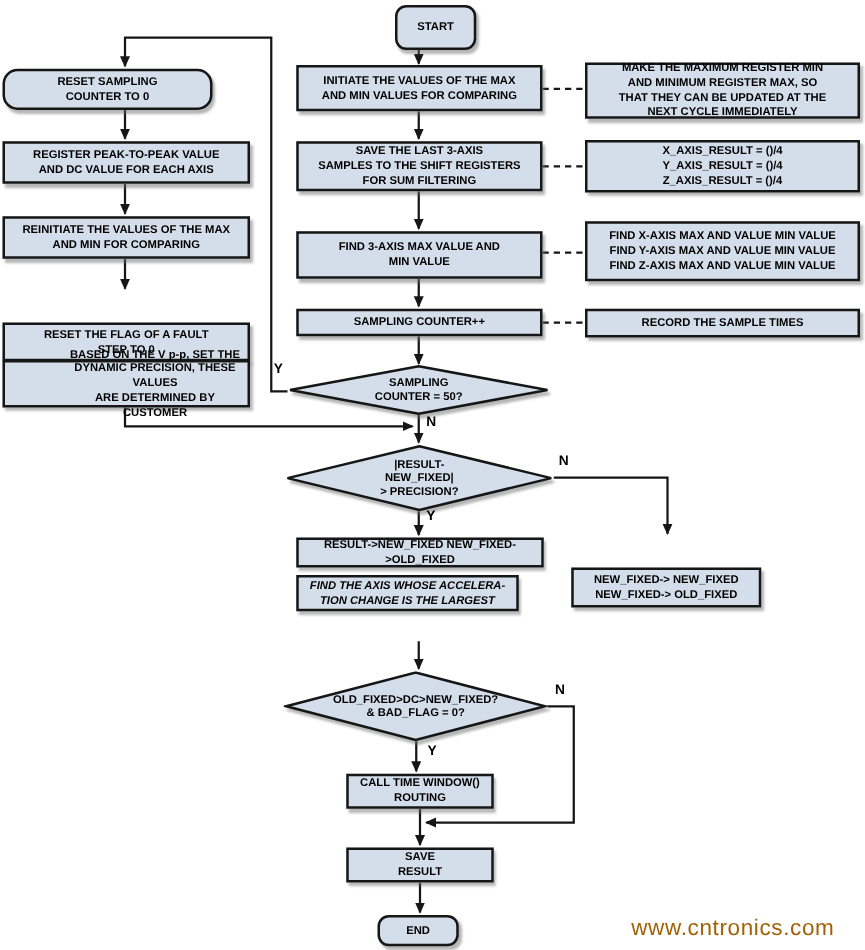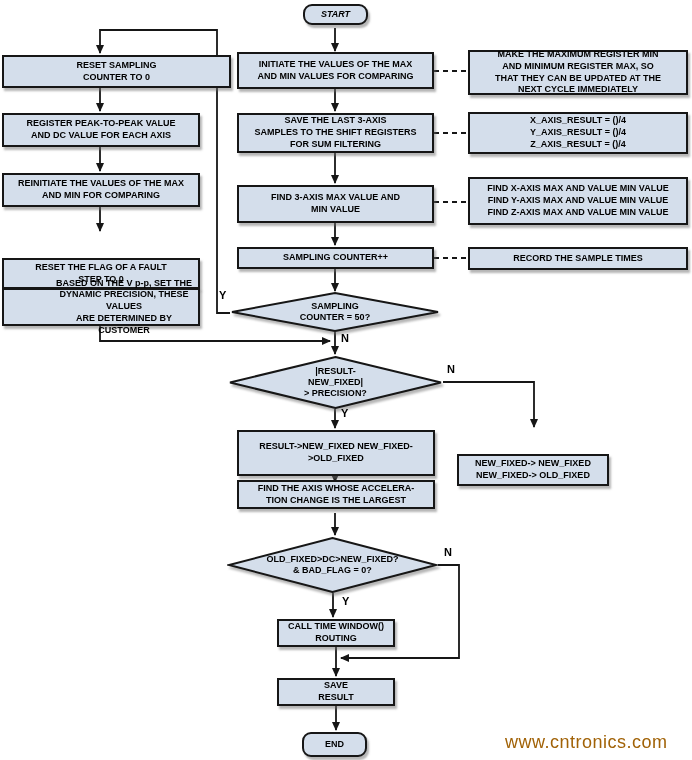--- a/index.html
+++ b/index.html
@@ -69,24 +69,24 @@
       <path d="M336 706 V730" marker-end="url(#arr)"></path>
     </g>
     <g stroke="#161616" stroke-width="1.8" stroke-dasharray="5 4" fill="none">
       <path d="M434 71 H468"></path>
       <path d="M434 133 H468"></path>
       <path d="M434 202 H468"></path>
       <path d="M434 258 H468"></path>
     </g>
   </svg>
 
-  <div class="box rounded" style="left:303px;top:4px;width:65px;height:21px;font-style:italic;">START</div>
+  <div class="box rounded" style="left:316px;top:4px;width:65px;height:36px;">START</div>
   <div class="box rounded" style="left:302px;top:732px;width:65px;height:25px;">END</div>
 
-  <div class="box" style="left:2px;top:55px;width:229px;height:33px;">RESET SAMPLING
+  <div class="box" style="left:2px;top:55px;width:168px;height:33px;border-radius:12px;">RESET SAMPLING
 COUNTER TO 0</div>
   <div class="box" style="left:2px;top:113px;width:198px;height:34px;">REGISTER PEAK-TO-PEAK VALUE
 AND DC VALUE FOR EACH AXIS</div>
   <div class="box" style="left:2px;top:173px;width:198px;height:34px;">REINITIATE THE VALUES OF THE MAX
 AND MIN FOR COMPARING</div>
   <div class="box" style="left:2px;top:233px;width:198px;height:31px;margin-top:25px;">RESET THE FLAG OF A FAULT
 STEP TO 0</div>
   <div class="box" style="left:2px;top:288px;width:198px;height:38px;padding-left:48px;">BASED ON THE V p-p, SET THE
 DYNAMIC PRECISION, THESE VALUES
 ARE DETERMINED BY CUSTOMER</div>
@@ -114,25 +114,25 @@
     <svg width="215" height="53">
         <polygon points="107.5,1 213,26.5 107.5,52 2,26.5" fill="#d4deeb" stroke="#161616" stroke-width="2"></polygon>
       </svg>
     <div class="dlabel">|RESULT-
 NEW_FIXED|
 &gt; PRECISION?</div>
   </div>
   <span class="yn" style="left:341px;top:407px;">Y</span>
   <span class="yn" style="left:447px;top:363px;">N</span>
 
-  <div class="box" style="left:237px;top:430px;width:198px;height:46px;">RESULT-&gt;NEW_FIXED NEW_FIXED-
+  <div class="box" style="left:237px;top:430px;width:198px;height:24px;">RESULT-&gt;NEW_FIXED NEW_FIXED-
 &gt;OLD_FIXED</div>
   <div class="box" style="left:457px;top:454px;width:152px;height:32px;">NEW_FIXED-&gt; NEW_FIXED
 NEW_FIXED-&gt; OLD_FIXED</div>
-  <div class="box" style="left:237px;top:480px;width:198px;height:29px;">FIND THE AXIS WHOSE ACCELERA-
+  <div class="box" style="left:237px;top:460px;width:178px;height:29px;font-style:italic;">FIND THE AXIS WHOSE ACCELERA-
 TION CHANGE IS THE LARGEST</div>
 
   <div class="diamond" style="left:227px;top:537px;width:211px;height:56px;">
     <svg width="211" height="56">
         <polygon points="105.5,1 209,28 105.5,55 2,28" fill="#d4deeb" stroke="#161616" stroke-width="2"></polygon>
       </svg>
     <div class="dlabel">OLD_FIXED&gt;DC&gt;NEW_FIXED?
 &amp; BAD_FLAG = 0?</div>
   </div>
   <span class="yn" style="left:342px;top:595px;">Y</span>

